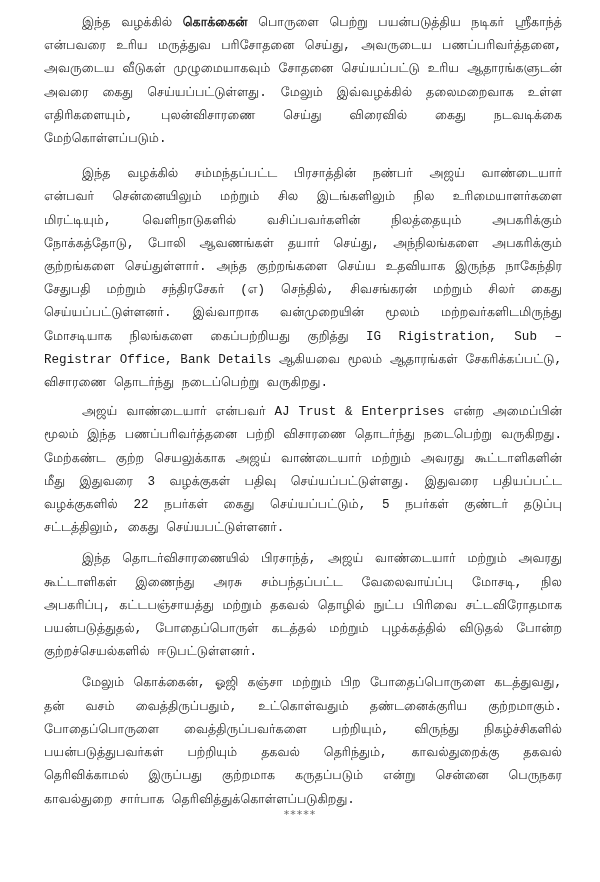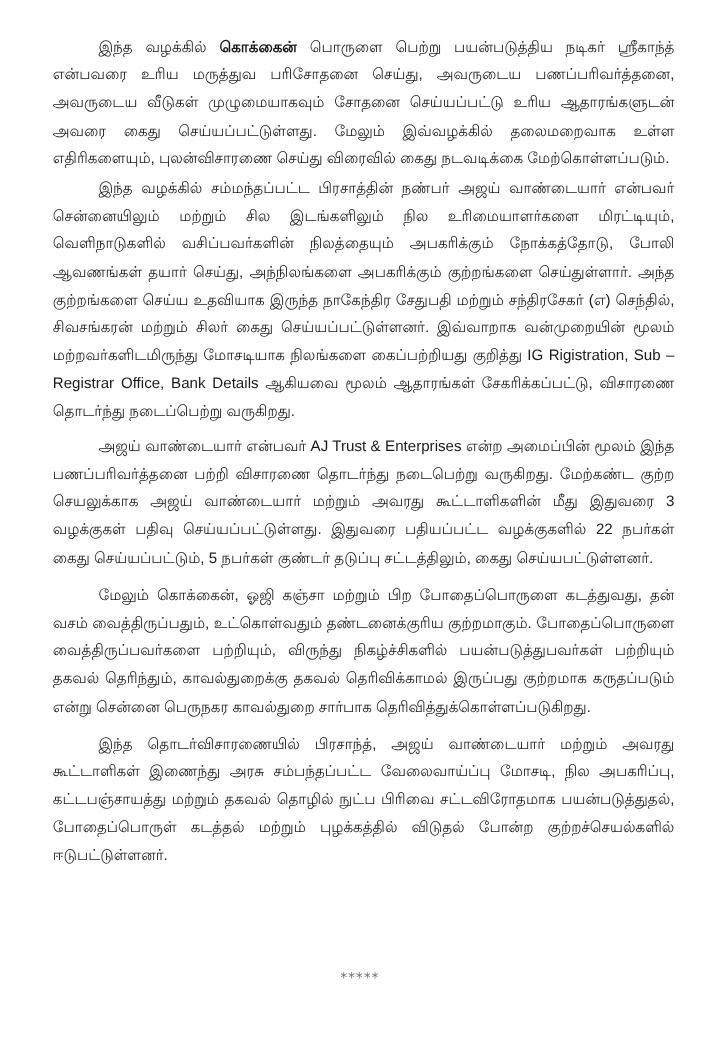--- a/index.html
+++ b/index.html
@@ -1,36 +1,36 @@
 <!DOCTYPE html>
 <html><head>
 <meta charset="utf-8">
 <style>
   html, body { margin: 0; padding: 0; background: #ffffff; }
   body { width: 600px; height: 882px; overflow: hidden; position: relative; }
   .page {
-    position: absolute; left: 44px; top: 28px; width: 518px;
-    font-family: Liberation Sans, sans-serif;
+    position: absolute; left: 44px; top: 12px; width: 518px;
+    font-family: Liberation Mono, monospace;
     font-size: 12.6px; line-height: 23.2px; color: #1a1a1a;
   }
   .para { margin: 0; text-align: justify; text-indent: 38px; }
-  .para + .para { margin-top: 2px; }
+  .para + .para { margin-top: 12px; }
   .para.gap { margin-top: 6px; }
   .para.gap2 { margin-top: 8px; }
   .bold { font-weight: bold; }
   .footer {
     position: absolute; left: 0; width: 600px; top: 808px;
     text-align: center; font-family: "DejaVu Sans", sans-serif;
     font-size: 11px; color: #666; letter-spacing: 1px;
   }
 </style>
 </head>
 <body>
 
 <div class="page">
   <p class="para"><span>இந்த வழக்கில் </span><span class="bold">கொக்கைன்</span><span> பொருளை பெற்று பயன்படுத்திய நடிகர் ஸ்ரீகாந்த் என்பவரை உரிய மருத்துவ பரிசோதனை செய்து, அவருடைய பணப்பரிவர்த்தனை, அவருடைய வீடுகள் முழுமையாகவும் சோதனை செய்யப்பட்டு உரிய ஆதாரங்களுடன் அவரை கைது செய்யப்பட்டுள்ளது. மேலும் இவ்வழக்கில் தலைமறைவாக உள்ள எதிரிகளையும், புலன்விசாரணை செய்து விரைவில் கைது நடவடிக்கை மேற்கொள்ளப்படும்.</span></p>
   <p class="para">இந்த வழக்கில் சம்மந்தப்பட்ட பிரசாத்தின் நண்பர் அஜய் வாண்டையார் என்பவர் சென்னையிலும் மற்றும் சில இடங்களிலும் நில உரிமையாளர்களை மிரட்டியும், வெளிநாடுகளில் வசிப்பவர்களின் நிலத்தையும் அபகரிக்கும் நோக்கத்தோடு, போலி ஆவணங்கள் தயார் செய்து, அந்நிலங்களை அபகரிக்கும் குற்றங்களை செய்துள்ளார். அந்த குற்றங்களை செய்ய உதவியாக இருந்த நாகேந்திர சேதுபதி மற்றும் சந்திரசேகர் (எ) செந்தில், சிவசங்கரன் மற்றும் சிலர் கைது செய்யப்பட்டுள்ளனர். இவ்வாறாக வன்முறையின் மூலம் மற்றவர்களிடமிருந்து மோசடியாக நிலங்களை கைப்பற்றியது குறித்து IG Rigistration, Sub – Registrar Office, Bank Details ஆகியவை மூலம் ஆதாரங்கள் சேகரிக்கப்பட்டு, விசாரணை தொடர்ந்து நடைப்பெற்று வருகிறது.</p>
   <p class="para gap">அஜய் வாண்டையார் என்பவர் AJ Trust &amp; Enterprises என்ற அமைப்பின் மூலம் இந்த பணப்பரிவர்த்தனை பற்றி விசாரணை தொடர்ந்து நடைபெற்று வருகிறது. மேற்கண்ட குற்ற செயலுக்காக அஜய் வாண்டையார் மற்றும் அவரது கூட்டாளிகளின் மீது இதுவரை 3 வழக்குகள் பதிவு செய்யப்பட்டுள்ளது. இதுவரை பதியப்பட்ட வழக்குகளில் 22 நபர்கள் கைது செய்யப்பட்டும், 5 நபர்கள் குண்டர் தடுப்பு சட்டத்திலும், கைது செய்யபட்டுள்ளனர்.</p>
+  <p class="para gap2">இந்த தொடர்விசாரணையில் பிரசாந்த், அஜய் வாண்டையார் மற்றும் அவரது கூட்டாளிகள் இணைந்து அரசு சம்பந்தப்பட்ட வேலைவாய்ப்பு மோசடி, நில அபகரிப்பு, கட்டபஞ்சாயத்து மற்றும் தகவல் தொழில் நுட்ப பிரிவை சட்டவிரோதமாக பயன்படுத்துதல், போதைப்பொருள் கடத்தல் மற்றும் புழக்கத்தில் விடுதல் போன்ற குற்றச்செயல்களில் ஈடுபட்டுள்ளனர்.</p>
   <p class="para gap2">மேலும் கொக்கைன், ஓஜி கஞ்சா மற்றும் பிற போதைப்பொருளை கடத்துவது, தன் வசம் வைத்திருப்பதும், உட்கொள்வதும் தண்டனைக்குரிய குற்றமாகும். போதைப்பொருளை வைத்திருப்பவர்களை பற்றியும், விருந்து நிகழ்ச்சிகளில் பயன்படுத்துபவர்கள் பற்றியும் தகவல் தெரிந்தும், காவல்துறைக்கு தகவல் தெரிவிக்காமல் இருப்பது குற்றமாக கருதப்படும் என்று சென்னை பெருநகர காவல்துறை சார்பாக தெரிவித்துக்கொள்ளப்படுகிறது.</p>
-  <p class="para gap2">இந்த தொடர்விசாரணையில் பிரசாந்த், அஜய் வாண்டையார் மற்றும் அவரது கூட்டாளிகள் இணைந்து அரசு சம்பந்தப்பட்ட வேலைவாய்ப்பு மோசடி, நில அபகரிப்பு, கட்டபஞ்சாயத்து மற்றும் தகவல் தொழில் நுட்ப பிரிவை சட்டவிரோதமாக பயன்படுத்துதல், போதைப்பொருள் கடத்தல் மற்றும் புழக்கத்தில் விடுதல் போன்ற குற்றச்செயல்களில் ஈடுபட்டுள்ளனர்.</p>
 </div>
 
 <div class="footer">*****</div>
 
 </body></html>

